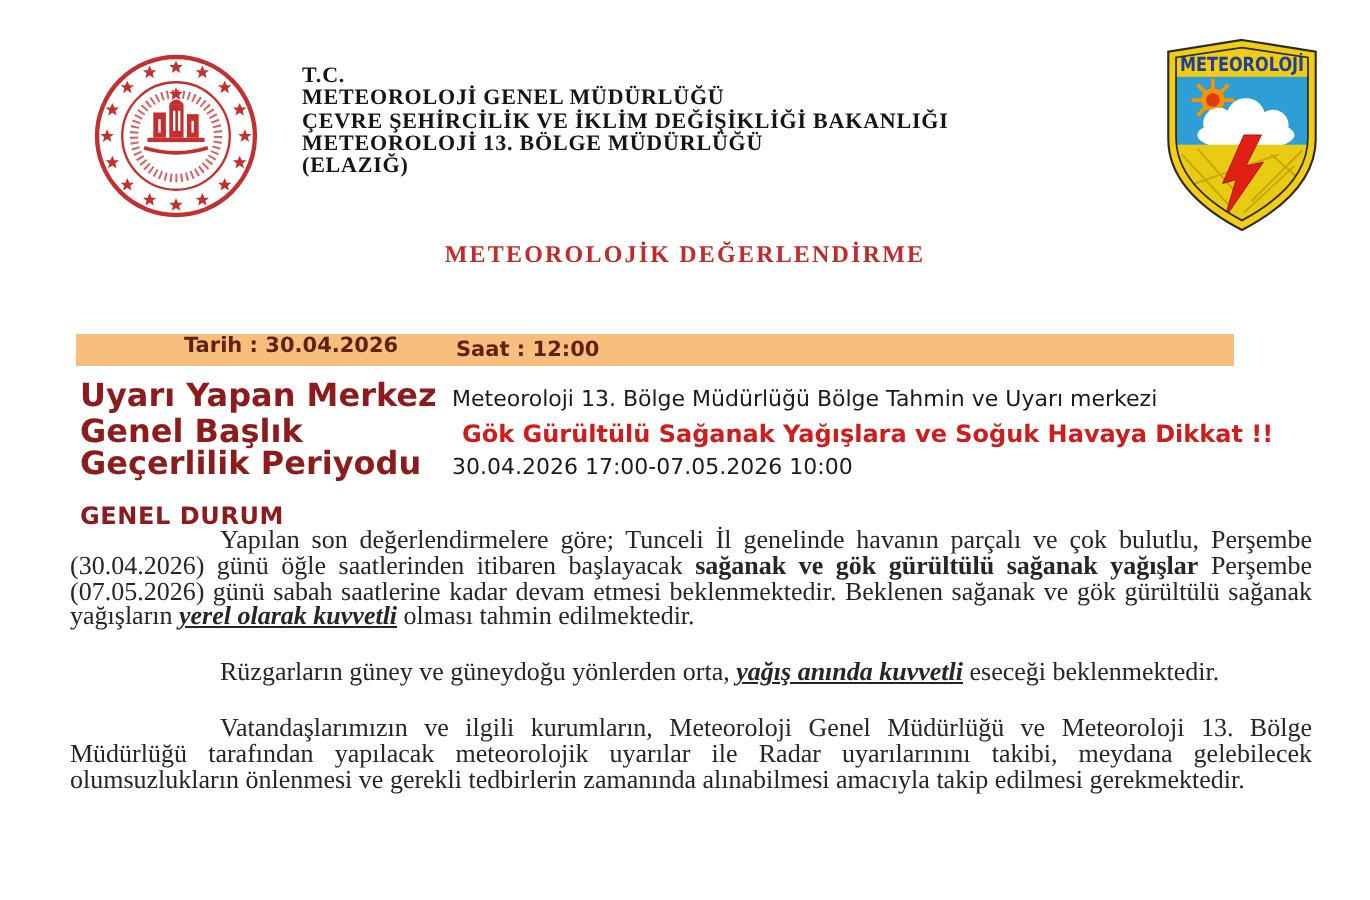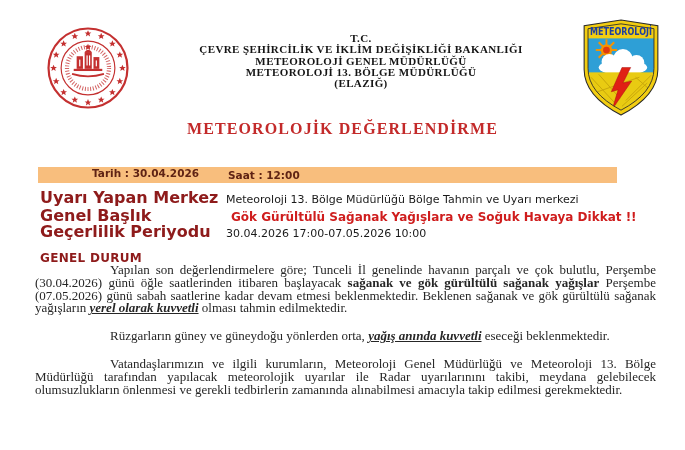--- a/index.html
+++ b/index.html
@@ -9,24 +9,24 @@
     --bolt-red:#e02015; --body-ink:#262626;
   }
   html,body{margin:0;padding:0;}
   body{width:685px;height:450px;overflow:hidden;background:#fff;}
   .page{position:relative;width:685px;height:450px;background:#ffffff;
         font-family:"Liberation Serif", serif;}
 
   
   .seal{position:absolute;left:42px;top:26px;}
   .shield{position:absolute;left:577px;top:19px;}
-  .header-text{position:absolute;left:151px;top:33px;width:420px;text-align:center;
+  .header-text{position:absolute;left:151px;top:33px;width:420px;text-align:left;
         font-weight:bold;color:#151515;font-size:11px;line-height:11.3px;letter-spacing:0.4px;}
   .doc-title{position:absolute;left:0;top:120px;width:685px;text-align:center;
-        color:var(--title-red);font-weight:bold;font-size:16px;letter-spacing:1.1px;}
+        color:var(--title-red);font-weight:bold;font-size:12px;letter-spacing:1.1px;}
 
   
   .info-bar{position:absolute;left:38px;top:167px;width:579px;height:16px;
         background:var(--bar-orange);font-family:"DejaVu Sans", sans-serif;
         font-size:10.5px;font-weight:bold;color:var(--bar-text);}
   .info-bar .tarih{position:absolute;left:20px;top:0;margin-left:34px;}
   .info-bar .saat{position:absolute;left:190px;top:2px;}
 
   .info-rows{position:absolute;left:40px;top:192px;width:618px;
         font-family:"DejaVu Sans", sans-serif;}
@@ -98,22 +98,22 @@
       <path d="M31,57 Q50,63 69,57" fill="none" class="c-seal" stroke-width="2.2"></path>
       <rect x="48.2" y="35" width="1.4" height="12" fill="#fff"></rect>
       <rect x="51.2" y="35" width="1.4" height="12" fill="#fff"></rect>
       <rect x="39.5" y="40" width="1.4" height="8" fill="#fff"></rect>
       <rect x="59.2" y="41" width="1.4" height="7" fill="#fff"></rect>
     </g>
   </svg>
 
   <div class="header-text">
     <div>T.C.</div>
+    <div>METEOROLOJİ GENEL MÜDÜRLÜĞÜ</div>
     <div>ÇEVRE ŞEHİRCİLİK VE İKLİM DEĞİŞİKLİĞİ BAKANLIĞI</div>
-    <div>METEOROLOJİ GENEL MÜDÜRLÜĞÜ</div>
     <div>METEOROLOJİ 13. BÖLGE MÜDÜRLÜĞÜ</div>
     <div>(ELAZIĞ)</div>
   </div>
 
   <svg class="shield" width="88" height="97" viewBox="0 0 90 100">
     <defs>
       <clipPath id="shieldClip">
         <path d="M45,5 L79,10 L79,51 Q79,76 45,94 Q11,76 11,51 L11,10 Z"></path>
       </clipPath>
     </defs>

